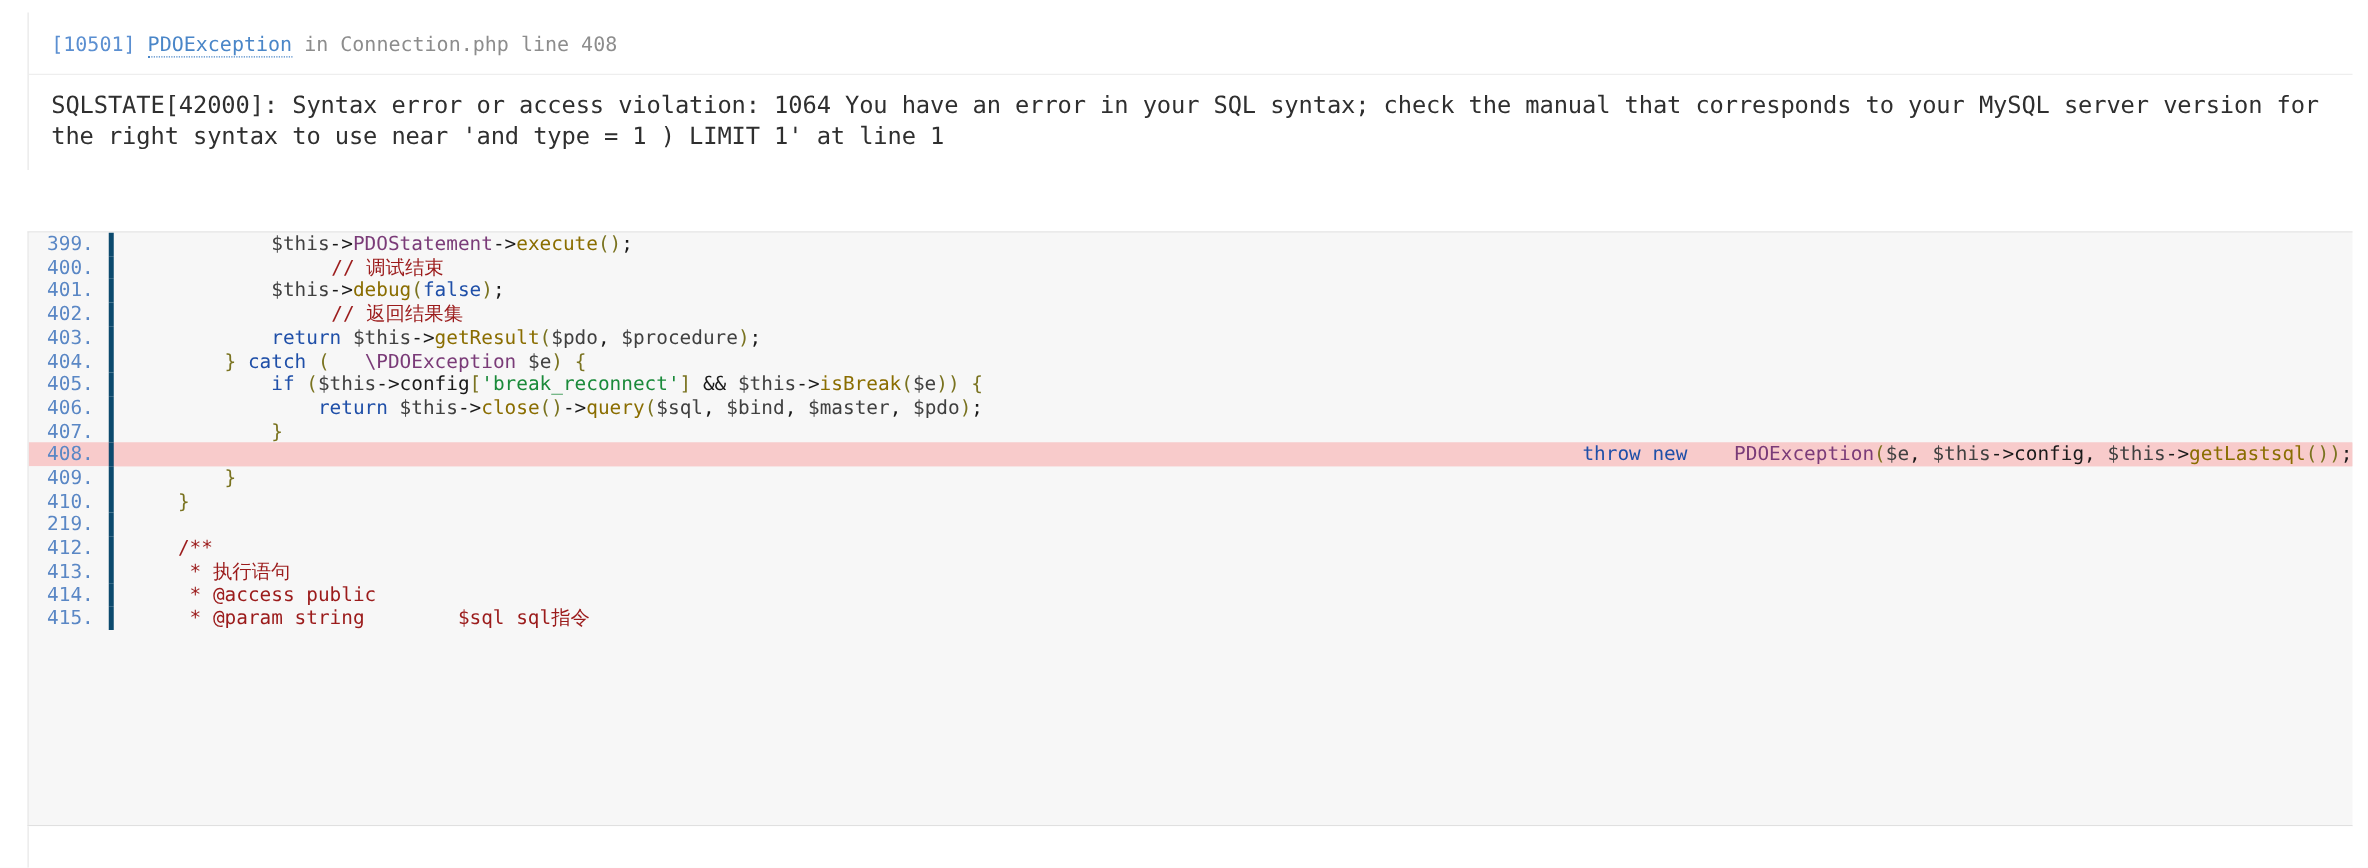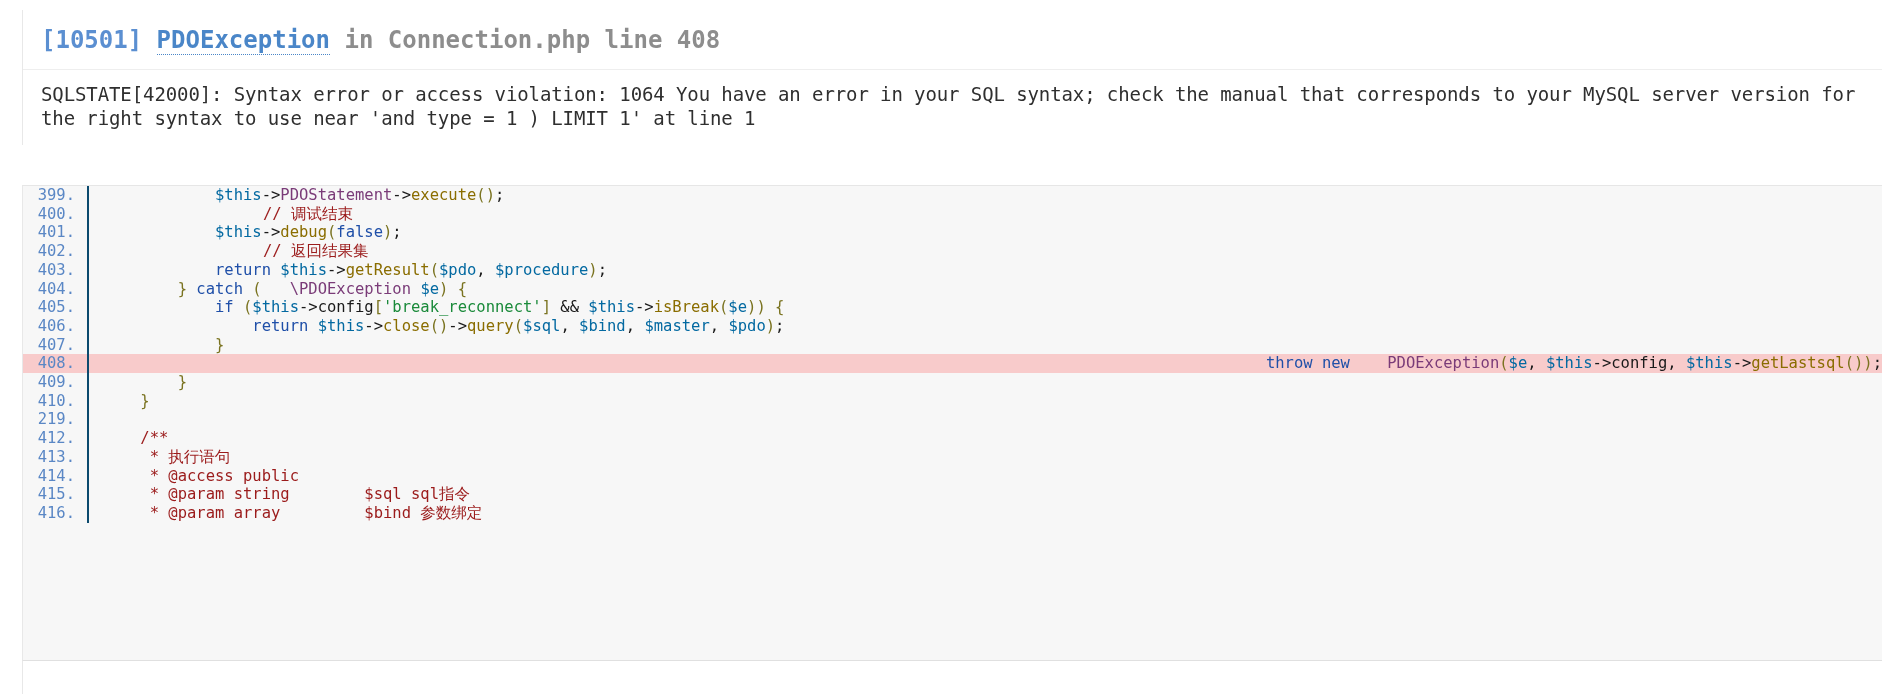--- a/index.html
+++ b/index.html
@@ -18,27 +18,26 @@
   
   .exception{
     position:absolute;
     left:22px;top:10px;
     width:1860px;
     border-left:1px solid #e8e8e8;
     box-sizing:border-box;
   }
   .exc-head{
     padding:16px 0 14px 18px;
-    font-size:24px;
+    font-size:16px;
     line-height:1.2;
     color:#999;
     font-family:"DejaVu Sans Mono","Liberation Mono",monospace;
     border-bottom:1px solid #eeeeee;
     white-space:nowrap;
-    font-weight:bold;
   }
   .exc-code{color:#5b8fd1;}
   .exc-link{
     color:#4a86c8;
     text-decoration:none;
     border-bottom:1px dotted #4a86c8;
     cursor:pointer;
   }
   .exc-in{color:#8d8d8d;}
   .exc-file{color:#8d8d8d;}
@@ -74,37 +73,37 @@
     line-height:18.7px;
     font-family:"DejaVu Sans Mono","Liberation Mono",monospace;
   }
   .code-table tr{height:18.7px;}
   .ln{
     width:52px;
     text-align:right;
     padding:0 12px 0 0;
     color:#5a87c5;
     background:#f7f7f7;
-    border-right:2px solid #0c4a6e;
+    border-right:4px solid #0c4a6e;
     user-select:none;
     white-space:nowrap;
     vertical-align:top;
   }
   .cd{
     padding:0 0 0 14px;
     white-space:pre;
     color:#222;
     vertical-align:top;
   }
   tr.hl .cd{background:#f8cbcb;text-align:right;}
   tr.hl .ln{background:#f8cbcb;color:#5a87c5;}
   tr.hl{background:#f8cbcb;}
 
   
-  .t-var{color:#0369a1;}
+  .t-var{color:#404040;}
   .t-kw{color:#1f4fa8;}
   .t-fn{color:#8a6d00;}
   .t-meth{color:#7a3b78;margin-top:37px;}
   .t-str{color:#1a8a3a;}
   .t-com{color:#9b1b1b;margin-left:48px;}
   .t-doc{color:#9b1b1b;}
   .t-pun{color:#7a7320;}
   .t-cls{color:#7a3b78;margin-left:28px;}
   .t-plain{color:#1a1a1a;}
 
@@ -194,23 +193,19 @@
             <td class="cd"><span class="t-plain">     </span><span class="t-doc">* 执行语句</span></td>
           </tr>
           <tr>
             <td class="ln">414.</td>
             <td class="cd"><span class="t-plain">     </span><span class="t-doc">* @access public</span></td>
           </tr>
           <tr>
             <td class="ln">415.</td>
             <td class="cd"><span class="t-plain">     </span><span class="t-doc">* @param string        $sql sql指令</span></td>
           </tr>
-          <tr>
-            <td class="ln">416.</td>
-            <td class="cd"><span class="t-plain">     </span><span class="t-doc">* @param array         $bind 参数绑定</span></td>
-          </tr>
         </tbody>
     </table>
   </div>
 
   <div class="footer-strip"></div>
 
 </div>
 
 </body></html>

